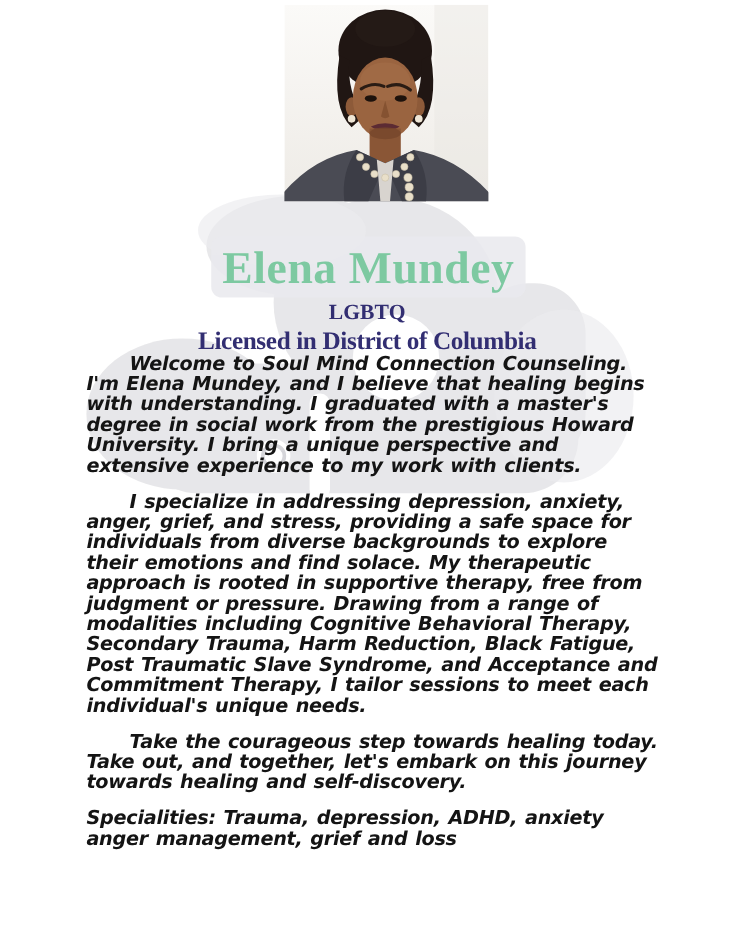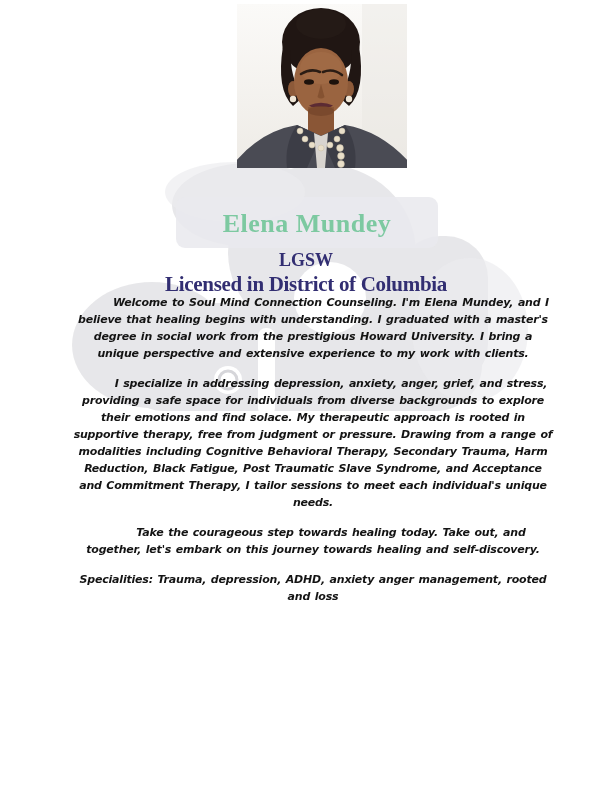--- a/index.html
+++ b/index.html
@@ -19,21 +19,21 @@
   }
   .name-banner{
     position:absolute;left:176px;top:197px;width:262px;height:51px;
     background:rgba(233,233,238,0.88);
     border-radius:9px;
     display:flex;align-items:center;justify-content:center;
   }
   .name-banner .name{
     font-family:"Liberation Serif",serif;
     font-weight:bold;
-    font-size:26px;
+    font-size:38px;
     letter-spacing:0.5px;
     color:#7dc9a1;
     white-space:nowrap;
     line-height:1;
     padding-top:2px;
     text-align:right;
   }
   .credential{
     position:absolute;left:0;top:251px;width:612px;
     text-align:center;
@@ -51,26 +51,26 @@
     font-size:21px;
     letter-spacing:-0.3px;
     color:#322e72;
     line-height:1.1;
   }
   .bio{
     position:absolute;left:72px;top:294px;width:482px;
     font-family:"DejaVu Sans",sans-serif;
     font-style:italic;
     font-weight:bold;
-    font-size:11px;
+    font-size:16px;
     line-height:17px;
     letter-spacing:-0.2px;
     word-spacing:1px;
     color:#141414;
-    text-align:center;
+    text-align:left;
   }
   .bio p{margin:0 0 13px 0;}
   .bio p.indent{text-indent:36px;}
   .bio p.specialties{margin-top:0;text-indent:0;}
 </style>
 </head>
 <body>
 
 <div class="page">
 
@@ -142,23 +142,23 @@
           <circle cx="104" cy="152" r="3.4"></circle>
         <circle cx="104" cy="160" r="3.4"></circle>
       </g>
     </svg>
   </div>
 
   <div class="name-banner">
     <span class="name">Elena Mundey</span>
   </div>
 
-  <div class="credential">LGSW</div>
+  <div class="credential">LGBTQ</div>
   <div class="license">Licensed in District of Columbia</div>
 
   <div class="bio">
     <p class="indent">Welcome to Soul Mind Connection Counseling.  I'm Elena Mundey, and I believe that healing begins with understanding.  I graduated with a master's degree in social work from the prestigious Howard University.  I bring a unique perspective and extensive experience to my work with clients.</p>
     <p class="indent">I specialize in addressing depression, anxiety, anger, grief, and stress, providing a safe space for individuals from diverse backgrounds to explore their emotions and find solace. My therapeutic approach is rooted in supportive therapy, free from judgment or pressure. Drawing from a range of modalities including Cognitive Behavioral Therapy, Secondary Trauma, Harm Reduction, Black Fatigue, Post Traumatic Slave Syndrome, and Acceptance and Commitment Therapy, I tailor sessions to meet each individual's unique needs.</p>
     <p class="indent">Take the courageous step towards healing today. Take out, and together, let's embark on this journey towards healing and self-discovery.</p>
-    <p class="specialties">Specialities: Trauma, depression, ADHD, anxiety anger management, rooted and loss</p>
+    <p class="specialties">Specialities: Trauma, depression, ADHD, anxiety anger management, grief and loss</p>
   </div>
 
 </div>
 
 </body></html>

